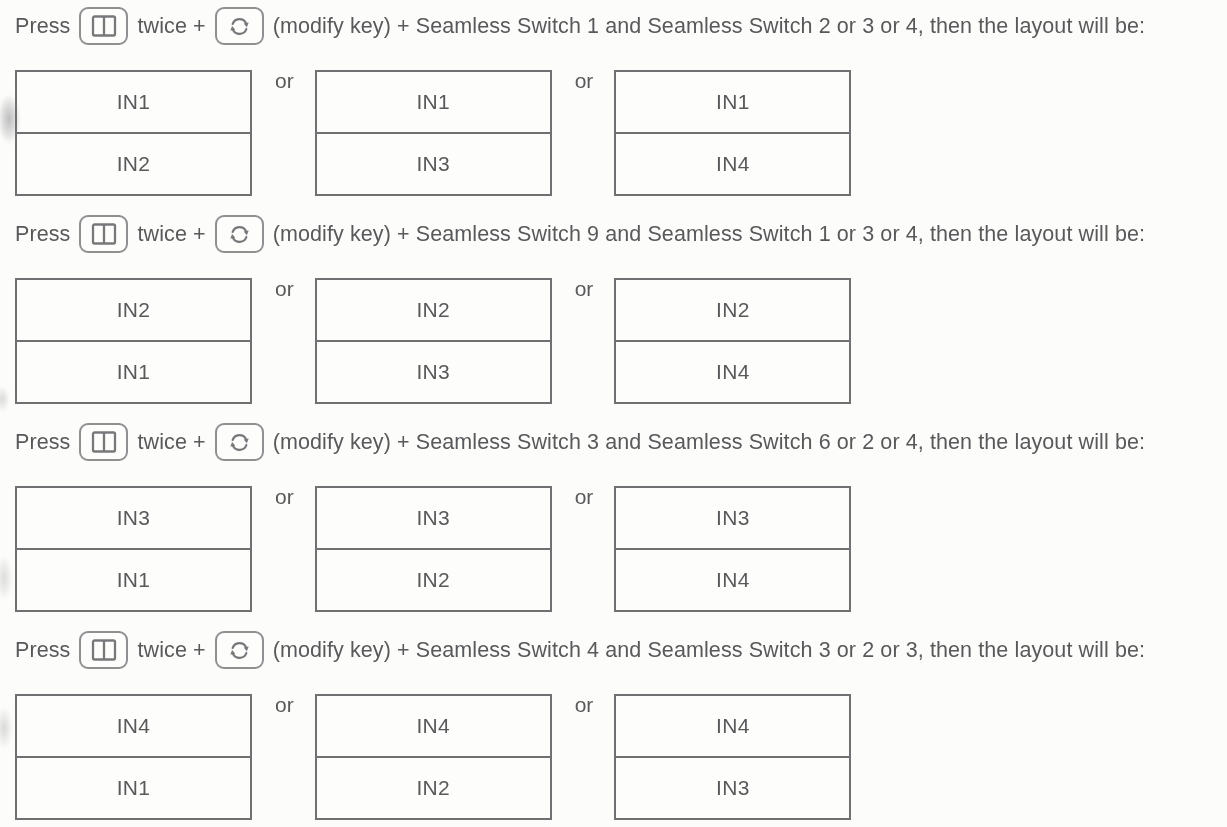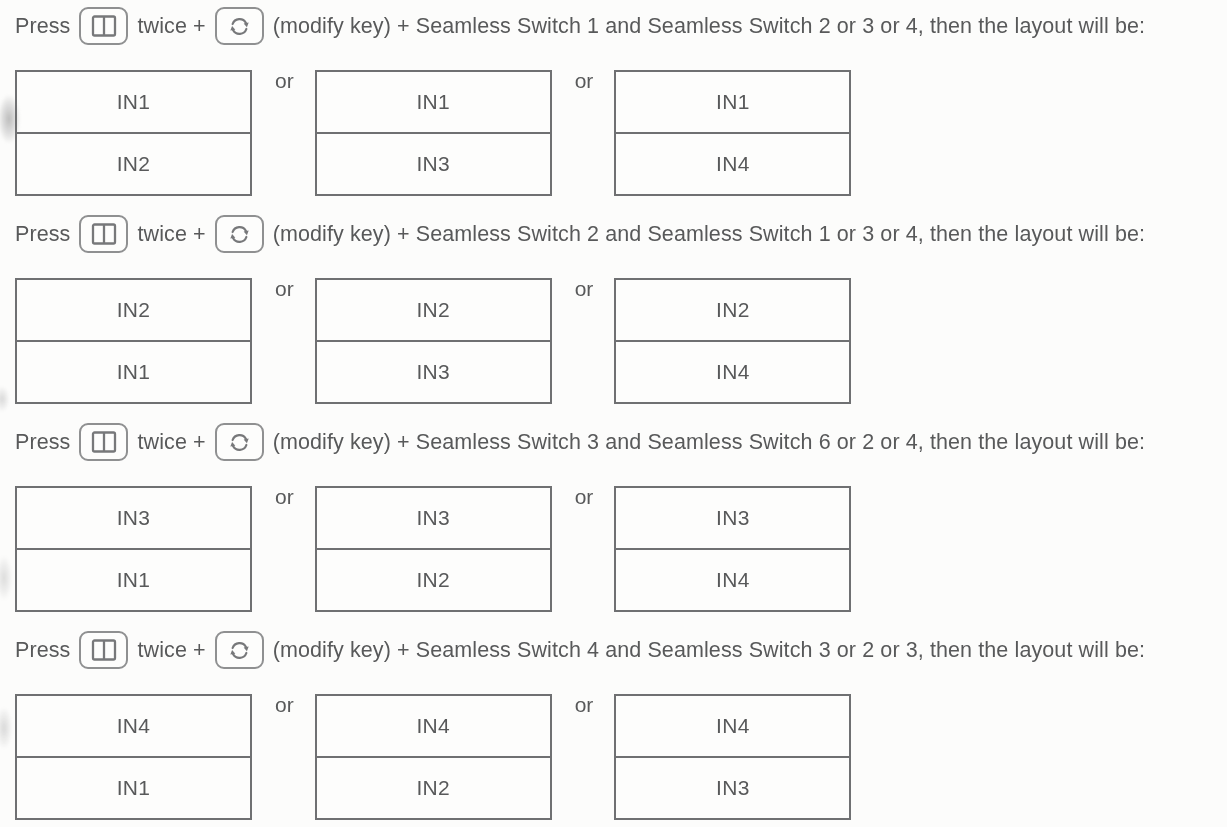--- a/index.html
+++ b/index.html
@@ -136,21 +136,21 @@
       </span>
       <span class="seg twice-seg">twice +</span>
       <span class="key-btn">
         <svg width="25" height="25" viewBox="0 0 24 24" fill="none">
           <path d="M5.4 9.6 A 7 7 0 0 1 18.2 8.6" stroke="#77787a" stroke-width="2.1" stroke-linecap="round"></path>
           <polygon points="16.0,9.0 20.8,8.2 19.1,12.6" fill="#77787a"></polygon>
           <path d="M18.6 14.4 A 7 7 0 0 1 5.8 15.4" stroke="#77787a" stroke-width="2.1" stroke-linecap="round"></path>
           <polygon points="8.0,15.0 3.2,15.8 4.9,11.4" fill="#77787a"></polygon>
         </svg>
       </span>
-      <span class="seg rest-seg">(modify key) + Seamless Switch 2 and Seamless Switch 1 or 3 or 4, then the layout will be:</span>
+      <span class="seg rest-seg">(modify key) + Seamless Switch 9 and Seamless Switch 1 or 3 or 4, then the layout will be:</span>
     </p>
     <div class="tables">
           <div class="layout-table">
             <div class="cell">IN2</div>
             <div class="cell">IN1</div>
           </div>
           <span class="or">or</span>
           <div class="layout-table">
             <div class="cell">IN2</div>
             <div class="cell">IN3</div>

